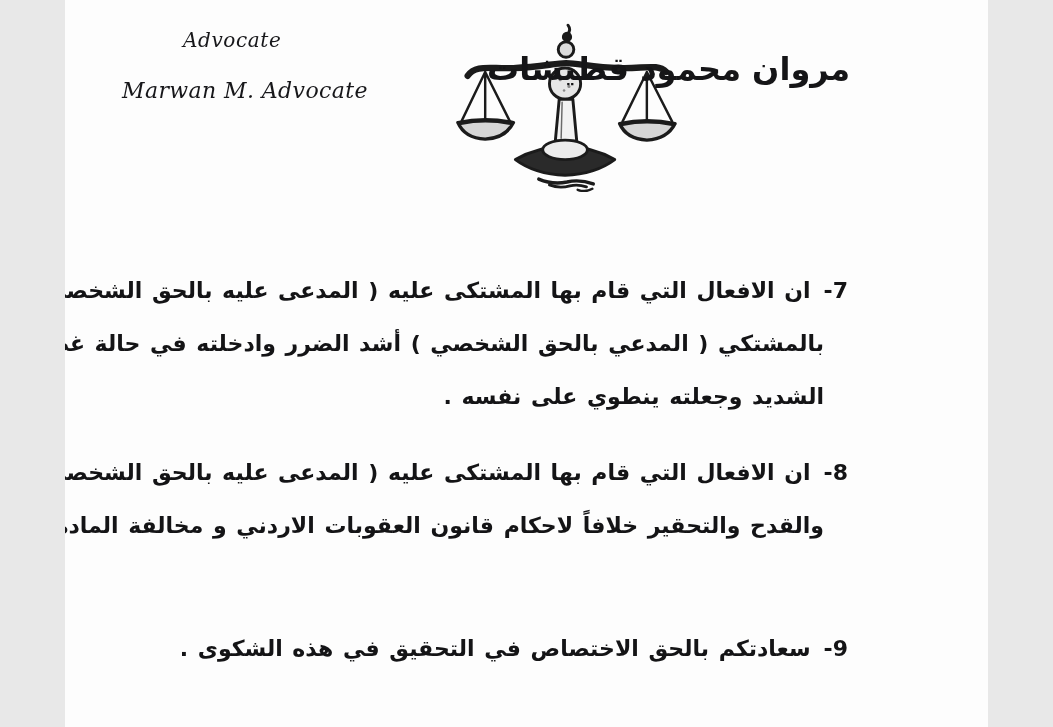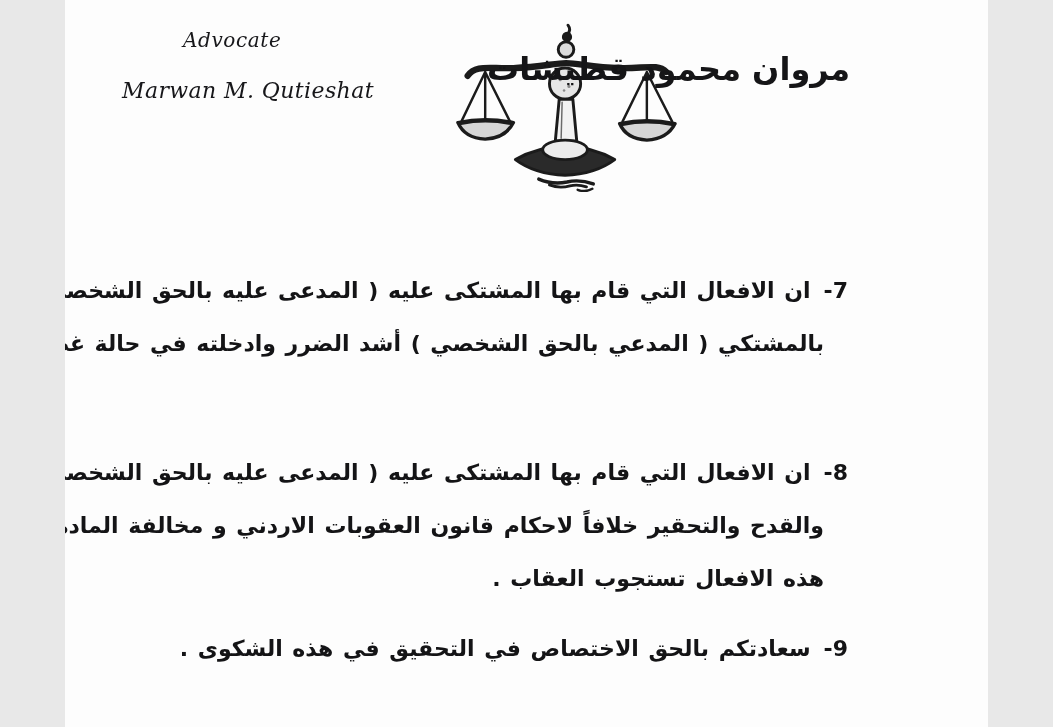--- a/index.html
+++ b/index.html
@@ -44,21 +44,21 @@
   #para-7 { top:264px; }
   #para-8 { top:446px; }
   #para-9 { top:622px; }
 </style>
 </head>
 <body>
 
 <div class="page">
 
   <div class="en-block en-advocate">Advocate</div>
-  <div class="en-block en-name">Marwan M. Qutieshat</div>
+  <div class="en-block en-name">Marwan M. Advocate</div>
 
   <div class="logo">
     <svg width="224" height="170" viewBox="0 0 230 174" xmlns="http://www.w3.org/2000/svg">
       <g stroke="#1b1b1b" stroke-linecap="round" stroke-linejoin="round" fill="none">
 
         <path d="M116 3 q4 5 -1 10" stroke-width="3"></path>
         <circle cx="115" cy="15" r="4.5" fill="#1b1b1b" stroke-width="1.5"></circle>
 
         <circle cx="114" cy="28" r="8" fill="#dcdcdc" stroke-width="3"></circle>
 
@@ -92,25 +92,25 @@
     </svg>
   </div>
 
   <div class="ar-header">
     <div class="ar-name">مروان محمود قطيشات</div>
   </div>
 
   <div class="para" id="para-7">
     <div class="line first"><span class="num">7-</span><span>ان الافعال التي قام بها المشتكى عليه ( المدعى عليه بالحق الشخصي ) قد اضرت مادياً و معنوياً</span></div>
     <div class="line">بالمشتكي ( المدعي بالحق الشخصي ) أشد الضرر وادخلته في حالة غضب شديد وشعوره بالحرج</div>
+    <div class="line">الشديد وجعلته ينطوي على نفسه .</div>
   </div>
 
   <div class="para" id="para-8">
     <div class="line first"><span class="num">8-</span><span>ان الافعال التي قام بها المشتكى عليه ( المدعى عليه بالحق الشخصي ) تشكل عناصر جريمة الذم</span></div>
     <div class="line">والقدح والتحقير خلافاً لاحكام قانون العقوبات الاردني و مخالفة المادة 75 من قانون الاتصالات و ان</div>
-    <div class="line">هذه الافعال تستجوب العقاب .</div>
   </div>
 
   <div class="para" id="para-9">
     <div class="line first"><span class="num">9-</span><span>سعادتكم بالحق الاختصاص في التحقيق في هذه الشكوى .</span></div>
   </div>
 
 </div>
 
 </body></html>

